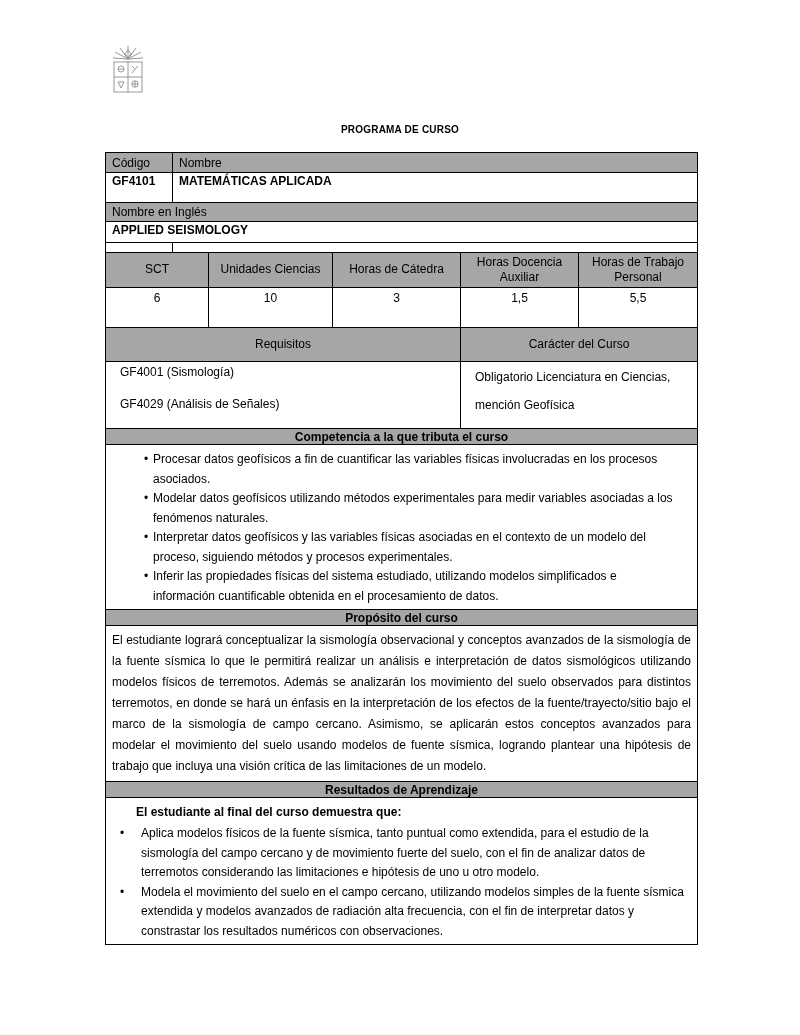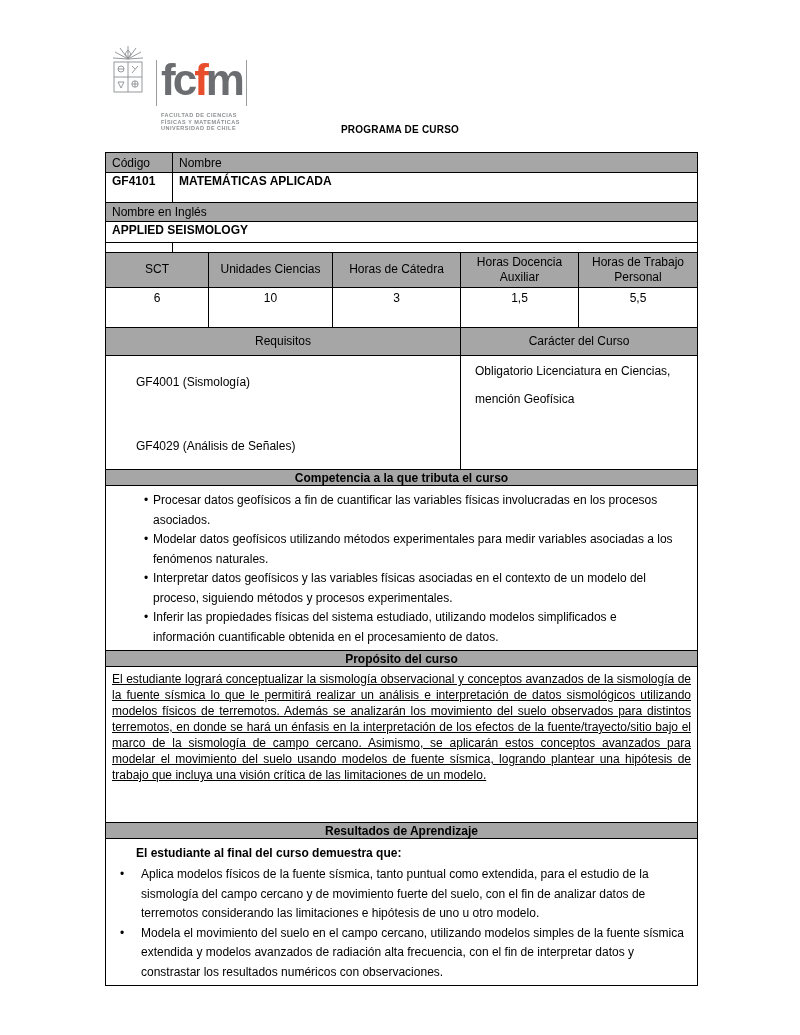--- a/index.html
+++ b/index.html
@@ -48,38 +48,37 @@
     overflow:hidden;
   }
   .gray{background:#a6a6a6;}
   .b{font-weight:bold;}
   .c{text-align:center;}
   .topv{vertical-align:top;}
   .lbl{padding-left:6px;}
   
   .hh{line-height:15px;text-align:center;padding:2px 2px;}
   
-  .req-item{margin:16px;}
+  .req-item{margin:0;}
   .req-gap{height:18px;}
   .caracter{line-height:28px;text-align:left;}
   
   .sec-h{height:16px;font-weight:bold;text-align:center;padding:0 0;}
   .body-cell{vertical-align:top;padding:3px 5px 3px 5px;}
   ul.blt{margin:2px 0 0 0;padding:0;list-style:none;}
   ul.blt li{
     position:relative;line-height:19.5px;font-size:12px;
   }
   ul.blt-comp li{padding-left:42px;padding-right:18px;}
   ul.blt-comp li::before{content:"\2022";position:absolute;left:33px;}
   ul.blt-res li{padding-left:30px;padding-right:6px;}
   ul.blt-res li::before{content:"\2022";position:absolute;left:9px;}
   .just{
-    text-align:justify;line-height:16px;font-size:12px;
+    text-align:justify;line-height:21px;font-size:12px;
     padding:1px 1px 0 1px;
-    text-decoration:underline;
   }
   .res-intro{font-weight:bold;padding-left:25px;line-height:20px;margin-top:1px;}
 </style>
 </head>
 <body>
 
 <div class="page">
 
   <div class="logo">
     <svg class="crest" width="40" height="62" viewBox="0 0 40 62">
@@ -98,32 +97,20 @@
         <circle cx="13" cy="23" r="3"></circle>
         <line x1="10" y1="23" x2="16" y2="23"></line>
         <line x1="24" y1="27" x2="30" y2="20"></line>
         <line x1="24" y1="20" x2="27" y2="23"></line>
         <polygon points="10,36 16,36 13,42"></polygon>
         <circle cx="27" cy="38" r="3.2"></circle>
         <line x1="24" y1="38" x2="30" y2="38"></line>
         <line x1="27" y1="35" x2="27" y2="41"></line>
       </g>
     </svg>
-    <div class="logo-right">
-      <div class="wordmark-row">
-        <span class="vbar"></span>
-        <span class="wordmark"><span class="wm-gray">fc</span><span class="wm-red">f</span><span class="wm-gray">m</span></span>
-        <span class="vbar"></span>
-      </div>
-      <div class="logo-caption">
-        <div>FACULTAD DE CIENCIAS</div>
-        <div>FÍSICAS Y MATEMÁTICAS</div>
-        <div>UNIVERSIDAD DE CHILE</div>
-      </div>
-    </div>
   </div>
 
   <div class="doc-title">PROGRAMA DE CURSO</div>
 
   <div class="doc">
 
     <table class="t">
       <colgroup>
           <col style="width:67px">
           <col style="width:525px">
@@ -167,21 +154,21 @@
         <td class="gray hh" style="height:34px">Horas de Trabajo Personal</td>
       </tr>
       <tr>
         <td class="c topv" style="height:40px;padding-top:3px">6</td>
         <td class="c topv" style="height:40px;padding-top:3px">10</td>
         <td class="c topv" style="height:40px;padding-top:3px">3</td>
         <td class="c topv" style="height:40px;padding-top:3px">1,5</td>
         <td class="c topv" style="height:40px;padding-top:3px">5,5</td>
       </tr>
       <tr>
-        <td class="gray c" colspan="3" style="height:28px">Requisitos</td>
+        <td class="gray c" colspan="3" style="height:34px">Requisitos</td>
         <td class="gray c" colspan="2" style="height:17px">Carácter del Curso</td>
       </tr>
       <tr>
         <td class="topv" colspan="3" style="height:68px;padding-top:3px">
           <div class="req-item">GF4001 (Sismología)</div>
           <div class="req-gap"></div>
           <div class="req-item">GF4029 (Análisis de Señales)</div>
         </td>
         <td class="topv caracter" colspan="2" style="height:68px">
           <div>Obligatorio Licenciatura en Ciencias,</div>

